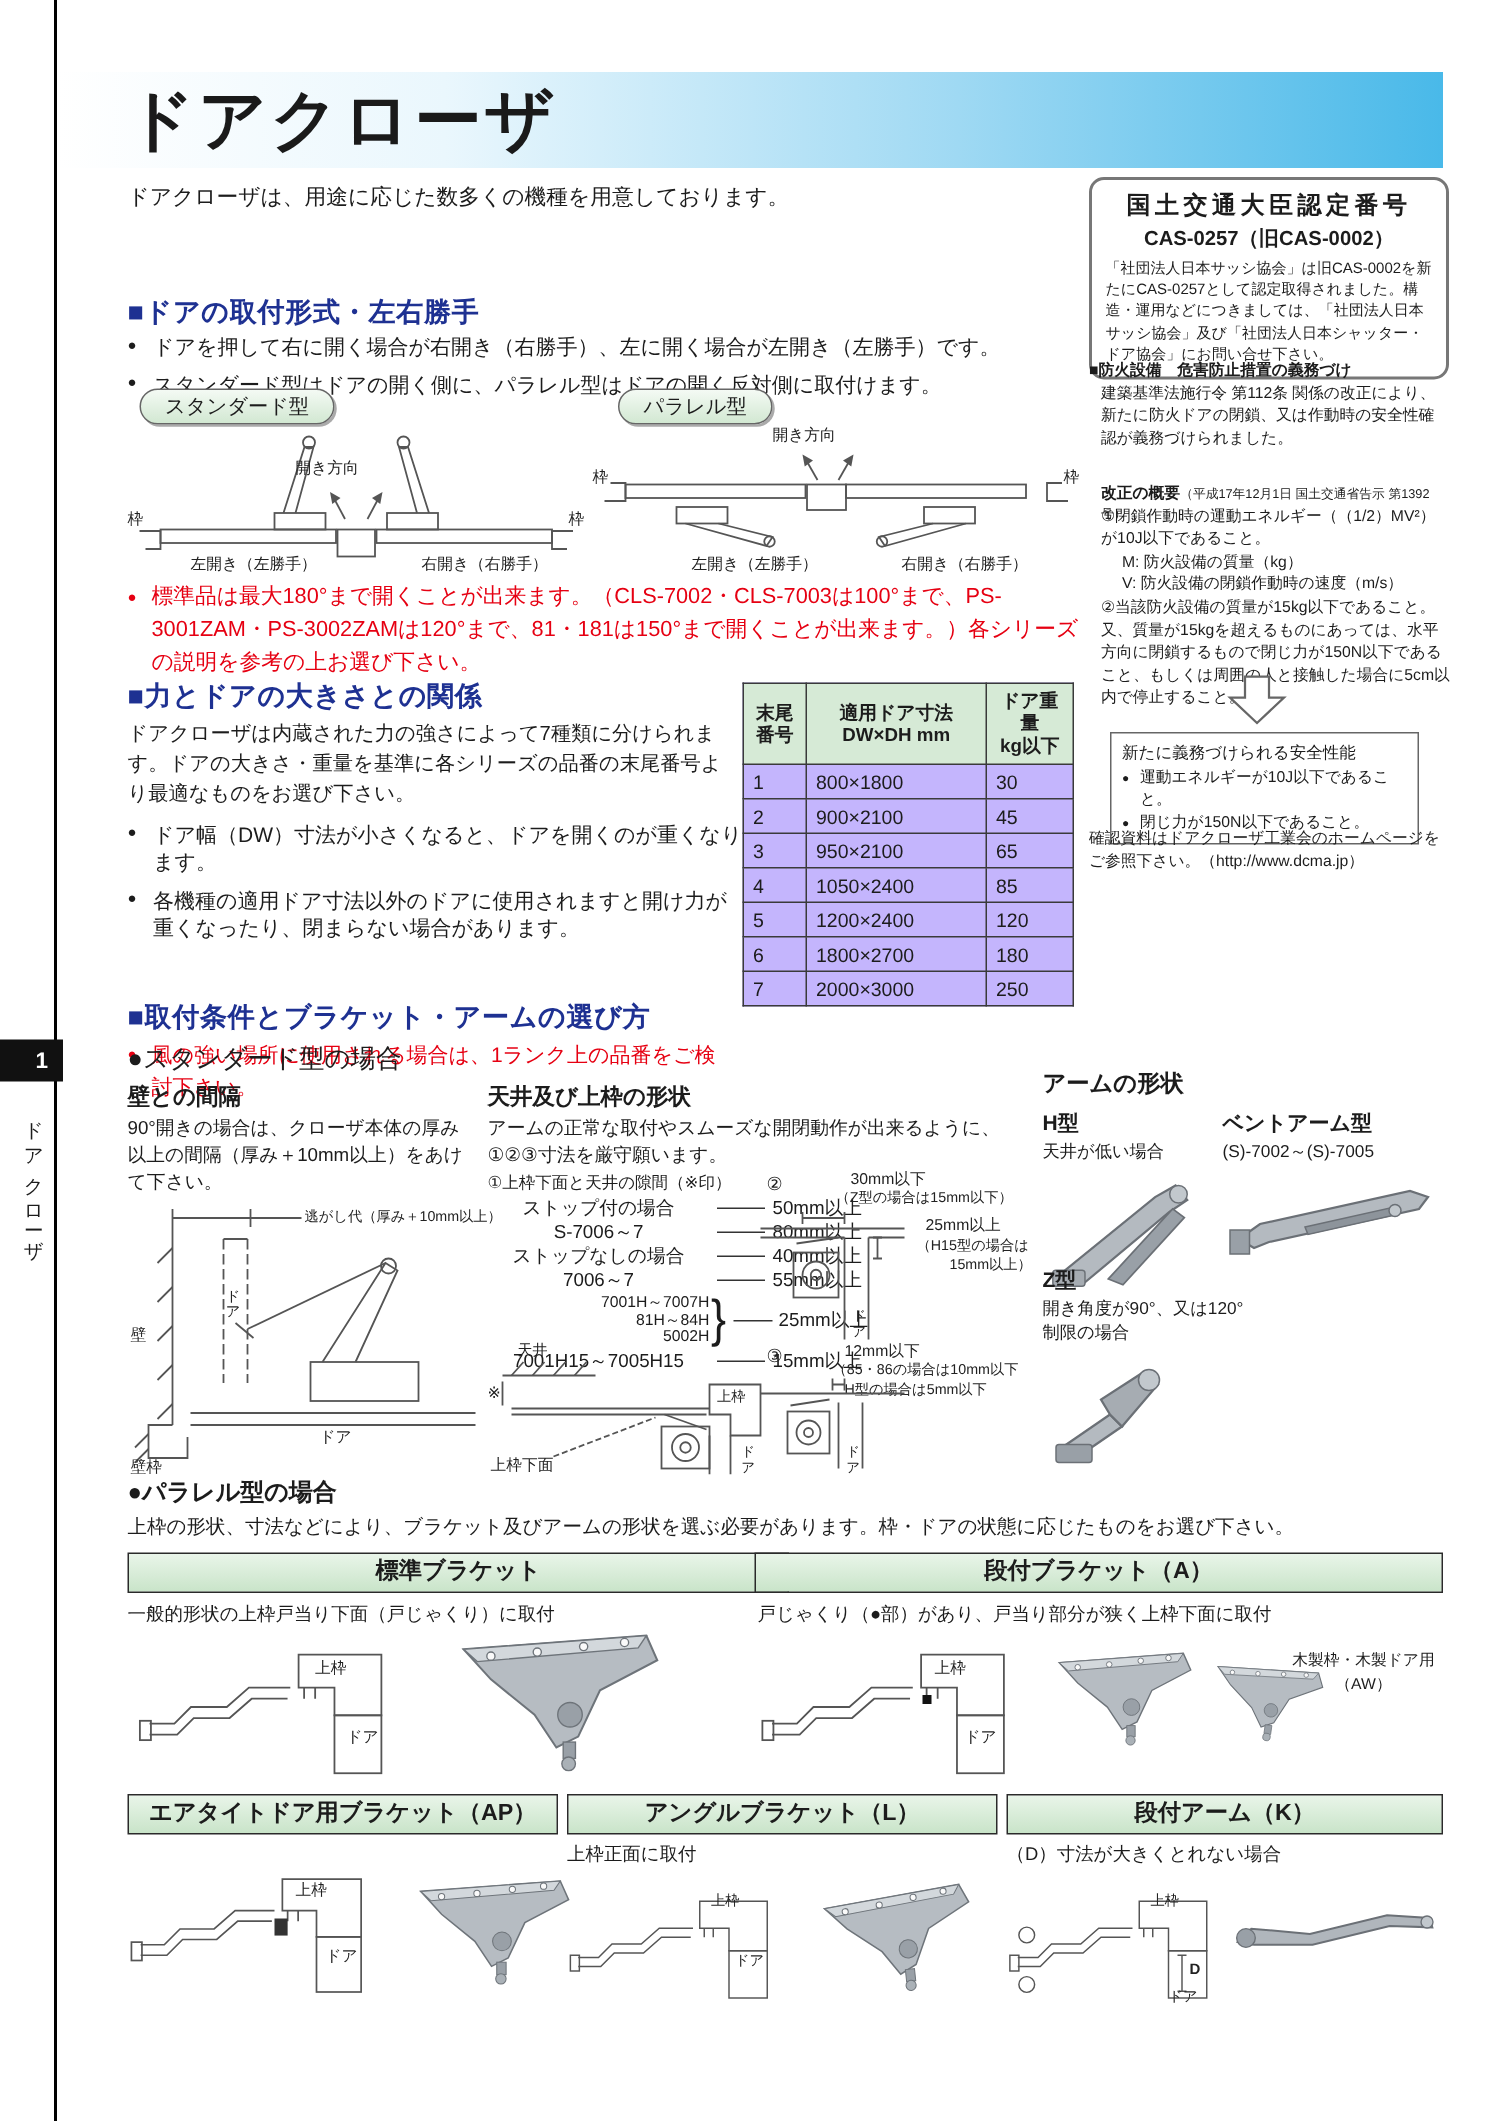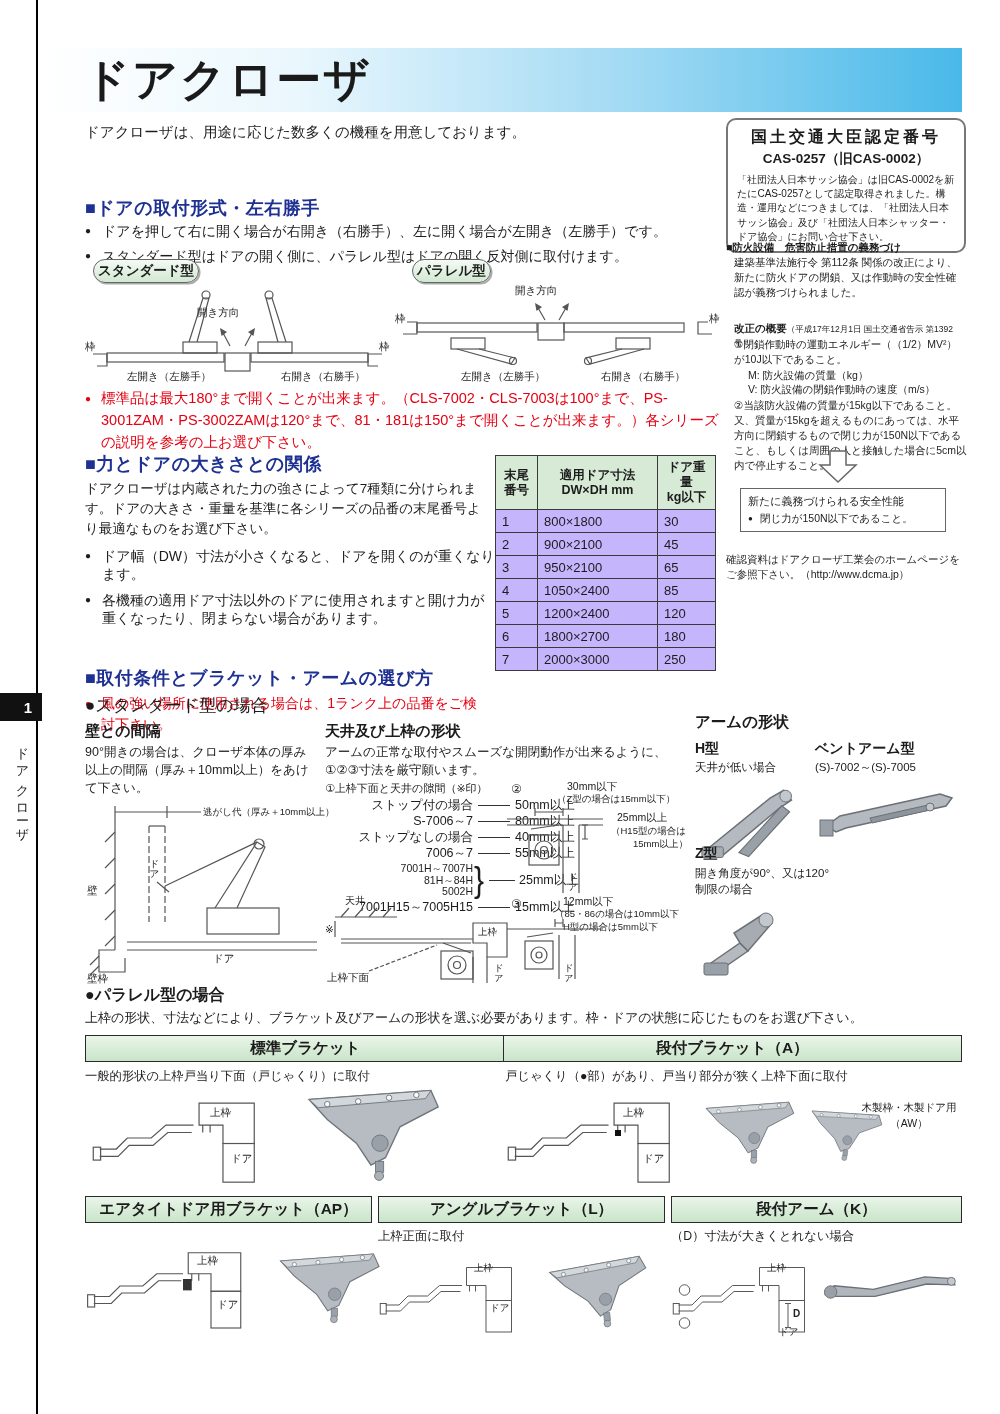--- a/index.html
+++ b/index.html
@@ -14,22 +14,22 @@
   .sec-h{font-size:18px;font-weight:bold;color:#1e3192;letter-spacing:.5px}
   .case-h{font-size:17px;font-weight:normal}
   .sub-h{font-size:15px;font-weight:bold}
   .body-txt{font-size:12.5px;line-height:1.42}
   .blist{list-style:none}
   .blist li{font-size:14px;line-height:1.32;padding-left:17px;position:relative;margin-bottom:7px}
   .blist li::before{content:"●";position:absolute;left:0;font-size:10px;top:2px}
   .rednote{font-size:14.5px;line-height:1.5;color:#e60012;padding-left:16px;position:relative}
   .rednote::before{content:"●";position:absolute;left:0;top:3px;font-size:10px}
   .pill{display:inline-block;border:1.5px solid #666;border-radius:13px;
-        background:linear-gradient(#f4faf4,#d2e8d2);padding:2px 4px;font-size:13.5px;
-        font-weight:bold;box-shadow:1.5px 1.5px 0 #aaa}
+        background:linear-gradient(#f4faf4,#d2e8d2);padding:2px 16px;font-size:13.5px;
+        font-weight:normal;box-shadow:1.5px 1.5px 0 #aaa}
   .titlebar{position:absolute;left:38px;top:48px;width:924px;height:64px;
         background:linear-gradient(90deg,#ffffff 0%,#eaf7fd 28%,#9fd9f3 65%,#49b9e9 100%);
         display:flex;align-items:center}
   .titlebar h1{font-size:45px;font-weight:bold;color:#1a1a1a;padding-left:46px;letter-spacing:2px}
   .certbox{position:absolute;left:726px;top:118px;width:240px;border:2px solid #777;
         border-radius:10px;padding:7px 9px;background:#fff}
   .certbox .t{font-size:16px;font-weight:bold;letter-spacing:3px;text-align:center}
   .certbox .s{font-size:13.5px;text-align:center;margin-top:2px;font-weight:bold}
   .certbox .b{font-size:10px;line-height:1.42;margin-top:5px}
   .fire{font-size:10.5px;line-height:1.42}
@@ -37,21 +37,21 @@
   .safetybox .bt{font-size:11px;margin-bottom:2px}
   .safetybox li{list-style:none;font-size:10.5px;padding-left:12px;position:relative;line-height:1.45}
   .safetybox li::before{content:"●";position:absolute;left:0;font-size:8px;top:2px}
   table.size{border-collapse:collapse;font-size:13px;background:#c4b5fd}
   table.size th,table.size td{border:1.5px solid #3a3a3a}
   table.size th{background:#d6ead6;font-weight:bold;line-height:1.2;padding:4px 5px;font-size:12.5px}
   table.size td{padding:2px 6px;height:23px}
   .gbar{position:absolute;background:linear-gradient(#e9f5e9,#c9e4c9);border:1.5px solid #2a2a2a;
         text-align:center;font-weight:bold;font-size:15.5px;line-height:24px;height:27px}
   .spec-row{display:flex;align-items:center;height:16px;font-size:12.5px}
-  .spec-row .sl{width:148px;text-align:right}
+  .spec-row .sl{width:148px;text-align:center}
   .spec-row .dash{width:32px;border-top:1.5px solid #333;margin:0 5px}
   .spec-group{display:flex;align-items:center;margin-top:2px}
   .spec-group .gl{width:148px;text-align:right;font-size:10.5px;line-height:1.1}
   .spec-group .brace{font-size:30px;font-weight:300;transform:scaleY(1.15);margin:0 1px}
   .spec-group .dash{width:26px;border-top:1.5px solid #333;margin:0 4px}
   .spec-group .sv{font-size:12.5px}
   .dot{position:absolute;width:6px;height:6px;background:#111}
   .darr{fill:#fff;stroke:#666;stroke-width:1.5}
 </style>
 </head>
@@ -132,20 +132,21 @@
 <div class="abs fire" style="left:734px;top:337px;width:232px">①閉鎖作動時の運動エネルギー（（1/2）MV²）が10J以下であること。</div>
 <div class="abs fire" style="left:748px;top:368px;width:220px">M: 防火設備の質量（kg）</div>
 <div class="abs fire" style="left:748px;top:382px;width:220px">V: 防火設備の閉鎖作動時の速度（m/s）</div>
 <div class="abs fire" style="left:734px;top:398px;width:234px">②当該防火設備の質量が15kg以下であること。又、質量が15kgを超えるものにあっては、水平方向に閉鎖するもので閉じ力が150N以下であること、もしくは周囲の人と接触した場合に5cm以内で停止すること。</div>
 <svg class="abs" style="left:818px;top:450px" width="40" height="34" viewBox="0 0 40 34">
   <polygon class="darr" points="12,1 28,1 28,15 38,15 20,32 2,15 12,15"></polygon>
 </svg>
 <div class="safetybox">
   <div class="bt">新たに義務づけられる安全性能</div>
   <ul>
+    <li>運動エネルギーが10J以下であること。</li>
     <li>閉じ力が150N以下であること。</li>
   </ul>
 </div>
 <div class="abs fire" style="left:726px;top:552px;width:240px">確認資料はドアクローザ工業会のホームページをご参照下さい。（http://www.dcma.jp）</div>
 
 <div class="abs sec-h" style="left:85px;top:196px">■ドアの取付形式・左右勝手</div>
 <ul class="abs blist" style="left:85px;top:222px;width:635px">
   <li>ドアを押して右に開く場合が右開き（右勝手）、左に開く場合が左開き（左勝手）です。</li>
   <li>スタンダード型はドアの開く側に、パラレル型はドアの開く反対側に取付けます。</li>
 </ul>

